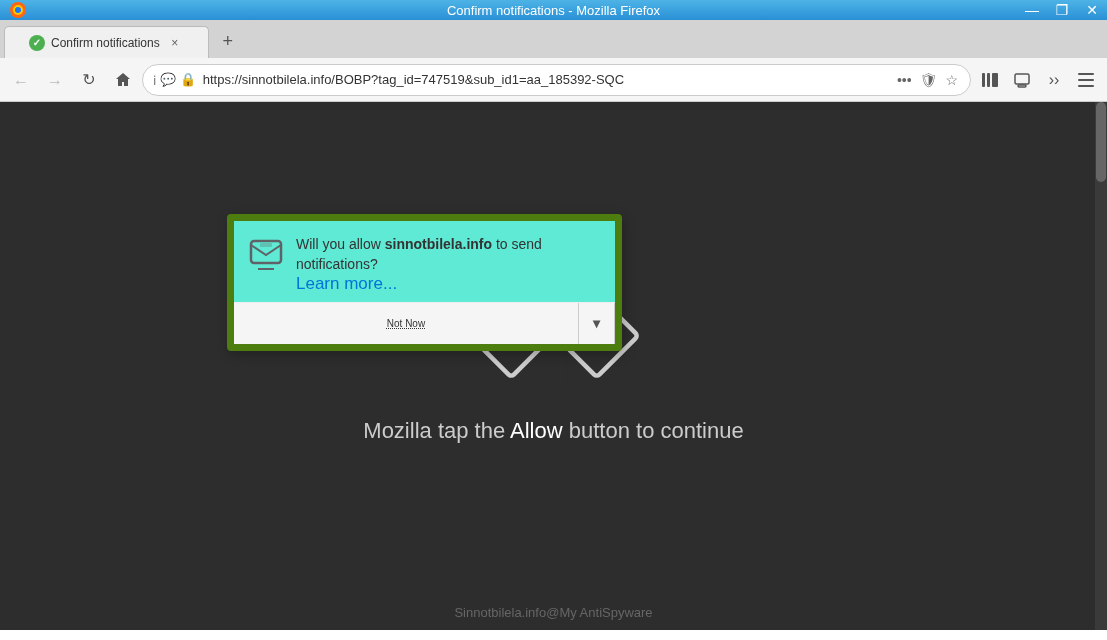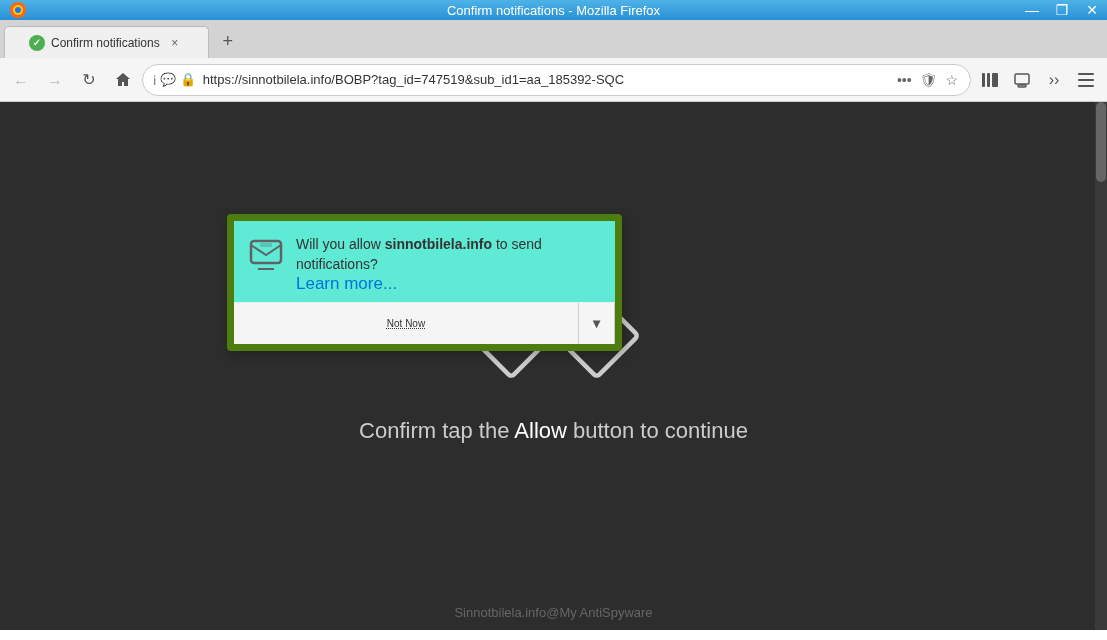--- a/index.html
+++ b/index.html
@@ -451,21 +451,21 @@
 
       <rect x="115" y="20" width="65" height="65" rx="4" ry="4" transform="rotate(45 147.5 52.5)" fill="none" stroke="#cccccc" stroke-width="5"></rect>
 
       <rect x="100" y="0" width="15" height="110" fill="#2d2d2d"></rect>
 
       <line x1="100" y1="50" x2="114" y2="62" stroke="#888" stroke-width="4"></line>
     </svg>
   </div>
 
   <div class="site-message">
-    <span>Confirm tap the </span><strong>Allow</strong><span> button to continue</span>
+    <span>Mozilla tap the </span><strong>Allow</strong><span> button to continue</span>
   </div>
 
   <div class="site-footer">Sinnotbilela.info@My AntiSpyware</div>
 
   <div class="scrollbar-track">
     <div class="scrollbar-thumb"></div>
   </div>
 </div>
 
 </body></html>

